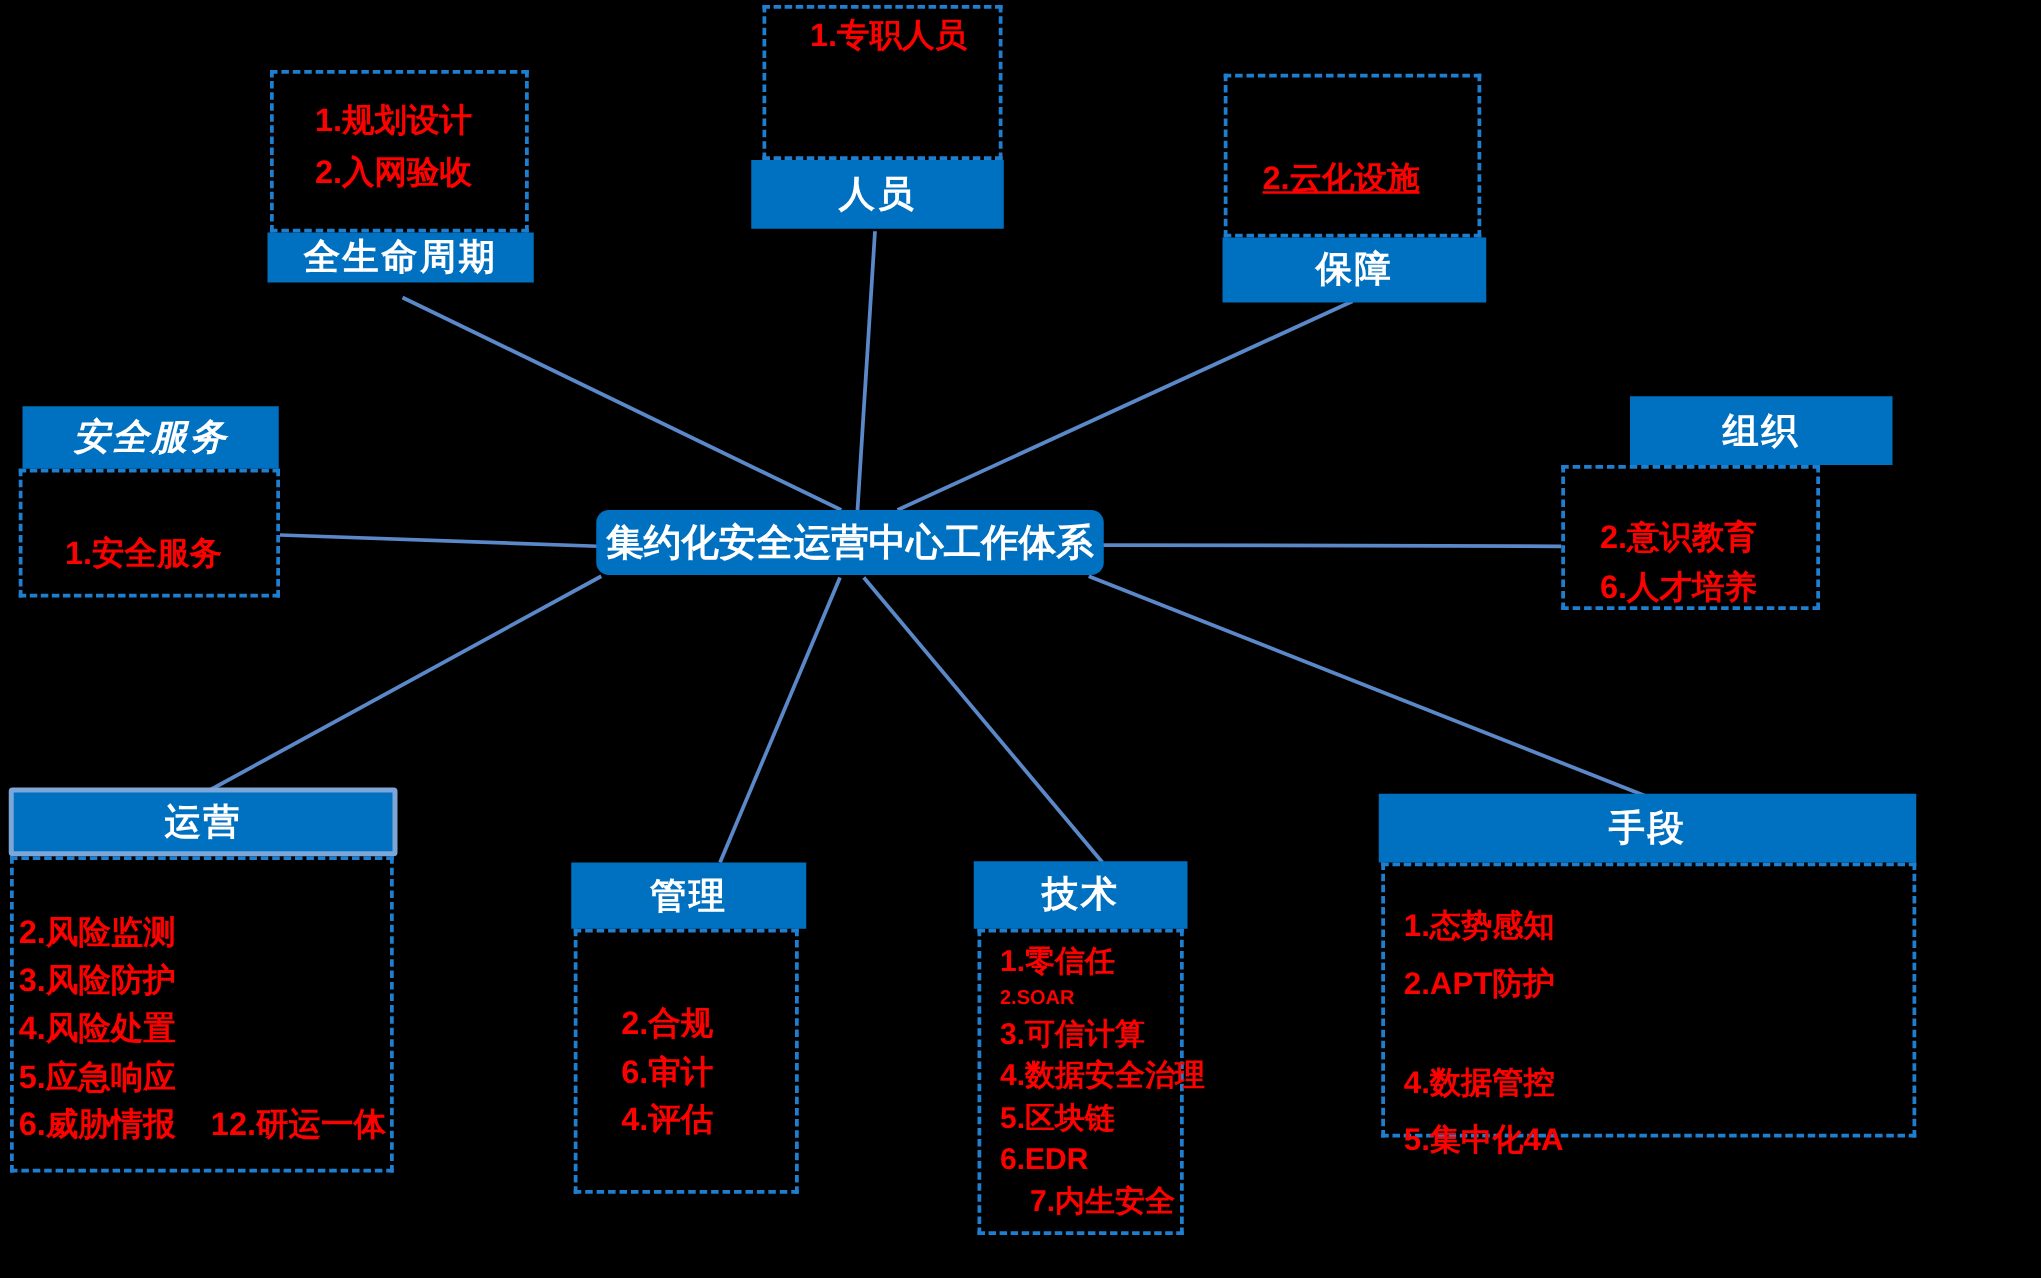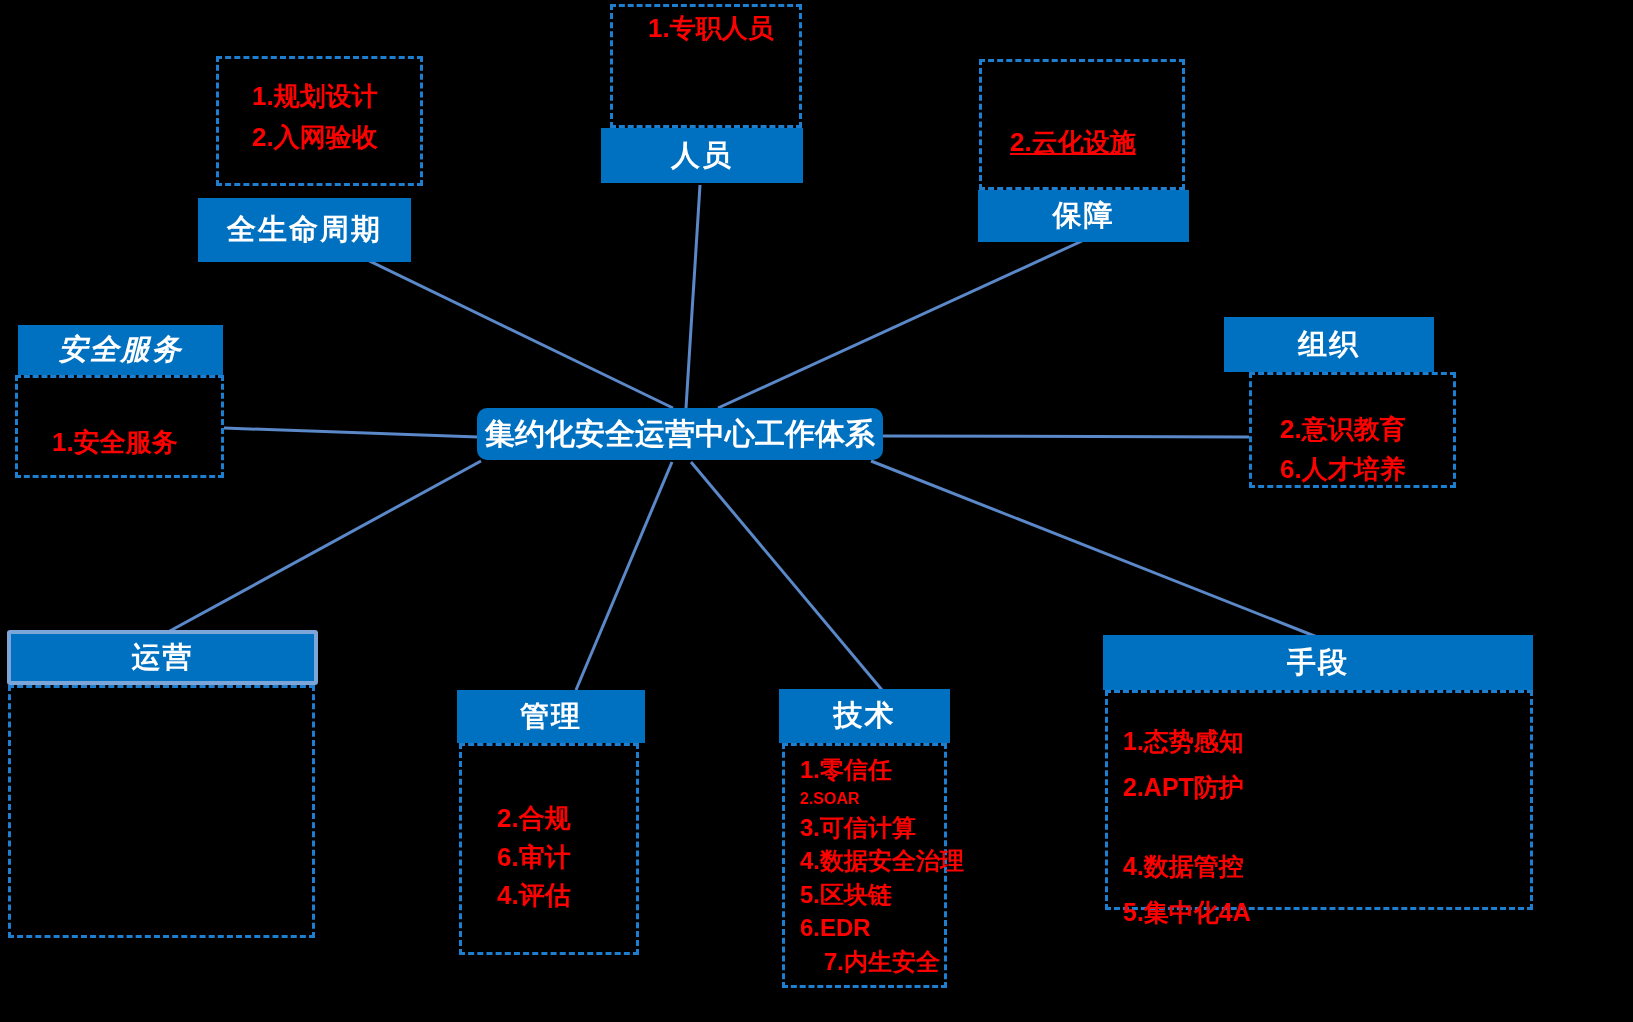--- a/index.html
+++ b/index.html
@@ -91,21 +91,21 @@
 
   <div class="center-node">
     <span>集约化安全运营中心工作体系</span>
   </div>
 
   <div class="dash" style="left:216px;top:56px;width:207px;height:130px;"></div>
   <div class="items-col" style="left:252px;top:82px;gap:12px;">
     <span class="item">1.规划设计</span>
     <span class="item">2.入网验收</span>
   </div>
-  <div class="hdr" style="left:198px;top:186px;width:213px;height:64px;margin-top:12px;">
+  <div class="hdr" style="left:214px;top:186px;width:213px;height:40px;">
     <span>全生命周期</span>
   </div>
 
   <div class="dash" style="left:610px;top:4px;width:192px;height:124px;"></div>
   <div class="items-col" style="left:648px;top:14px;">
     <span class="item">1.专职人员</span>
   </div>
   <div class="hdr" style="left:601px;top:128px;width:202px;height:55px;">
     <span>人员</span>
   </div>
@@ -119,33 +119,43 @@
   </div>
 
   <div class="hdr" style="left:18px;top:325px;width:205px;height:50px;font-style:italic;">
     <span>安全服务</span>
   </div>
   <div class="dash" style="left:15px;top:375px;width:209px;height:103px;"></div>
   <div class="items-col" style="left:52px;top:428px;">
     <span class="item">1.安全服务</span>
   </div>
 
-  <div class="hdr" style="left:1224px;top:317px;width:210px;height:55px;">
+  <div class="hdr" style="left:1304px;top:317px;width:210px;height:55px;">
     <span>组织</span>
   </div>
   <div class="dash" style="left:1249px;top:372px;width:207px;height:116px;"></div>
   <div class="items-col" style="left:1280px;top:415px;gap:11px;text-align:right;">
     <span class="item">2.意识教育</span>
     <span class="item">6.人才培养</span>
   </div>
 
   <div class="hdr glow" style="left:7px;top:630px;width:311px;height:55px;">
     <span>运营</span>
   </div>
   <div class="dash" style="left:8px;top:685px;width:307px;height:253px;"></div>
+  <div class="items-col" style="left:15px;top:731px;gap:10px;">
+    <span class="item">2.风险监测</span>
+    <span class="item">3.风险防护</span>
+    <span class="item">4.风险处置</span>
+    <span class="item">5.应急响应</span>
+    <span class="row" style="gap:28px;">
+      <span class="item">6.威胁情报</span>
+      <span class="item">12.研运一体</span>
+    </span>
+  </div>
 
   <div class="hdr" style="left:457px;top:690px;width:188px;height:53px;">
     <span>管理</span>
   </div>
   <div class="dash" style="left:459px;top:743px;width:180px;height:212px;"></div>
   <div class="items-col" style="left:497px;top:804px;gap:10px;">
     <span class="item">2.合规</span>
     <span class="item">6.审计</span>
     <span class="item">4.评估</span>
   </div>

